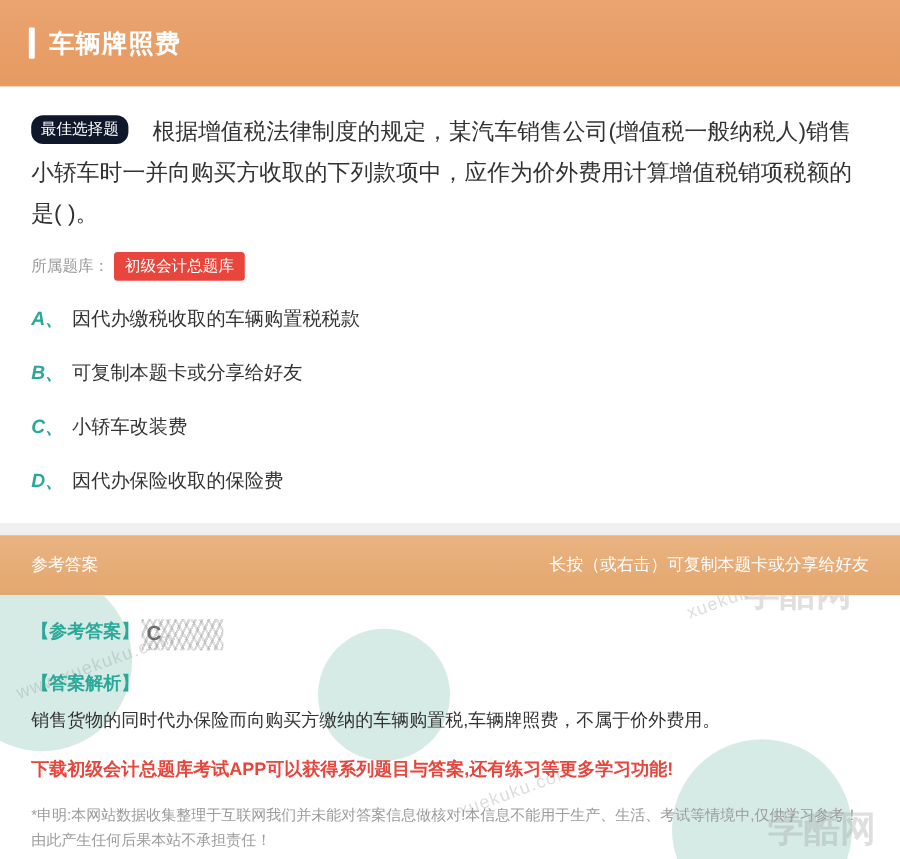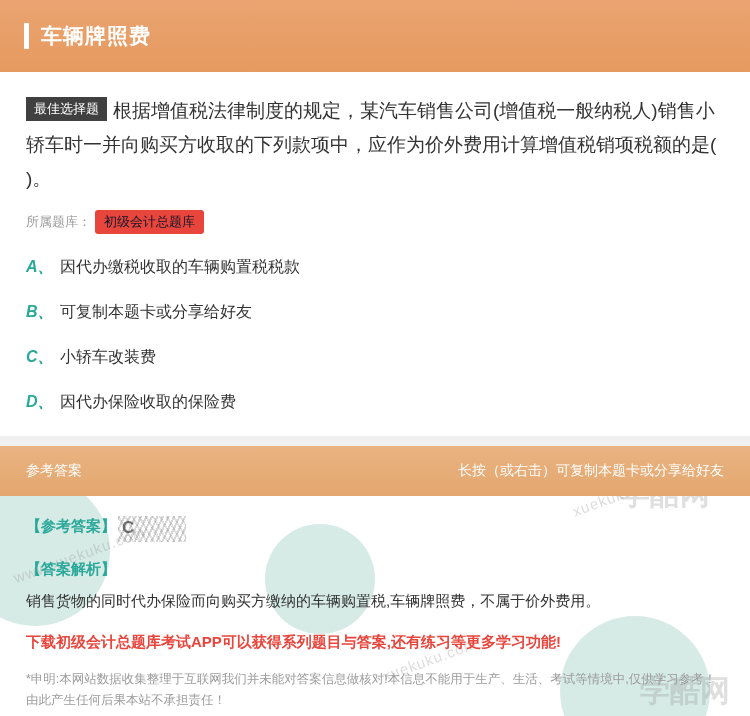--- a/index.html
+++ b/index.html
@@ -72,44 +72,44 @@
   .question-wrap {
     padding: 22px 26px 0 26px;
   }
   .q-line {
     font-size: 19px;
     line-height: 34px;
     color: #333333;
   }
   .tag-best {
     display: inline-block;
-    background: #404040;
+    background: #0f172a;
     color: #ffffff;
     font-size: 13px;
     line-height: 20px;
     padding: 2px 8px;
-    border-radius: 0;
+    border-radius: 10px;
     vertical-align: 4px;
-    margin-right: 6px;
+    margin-right: 20px;
     white-space: nowrap;
   }
   .q-text { color: #333; }
 
   .bank-row {
     margin-top: 14px;
     display: flex;
     align-items: center;
     font-size: 13px;
     color: #9b9b9b;
   }
   .bank-label { margin-right: 4px; }
   .bank-tag {
     display: inline-block;
     background: #e8453c;
-    color: #0f172a;
+    color: #ffffff;
     font-size: 13px;
     padding: 3px 9px;
     border-radius: 3px;
   }
 
   
   .options {
     margin-top: 22px;
     padding: 0 26px;
   }

